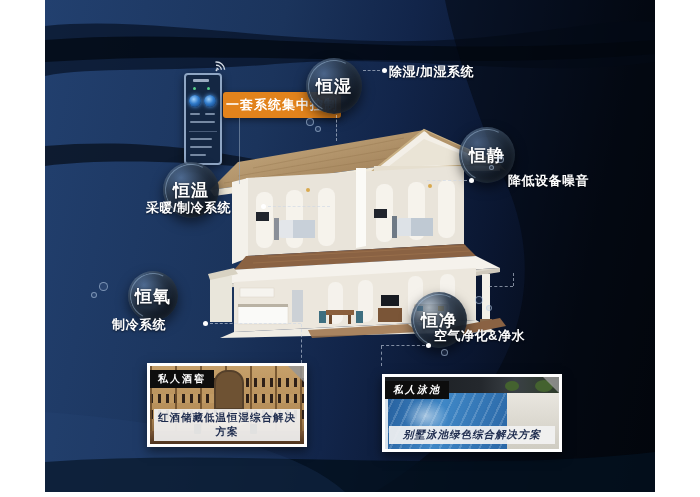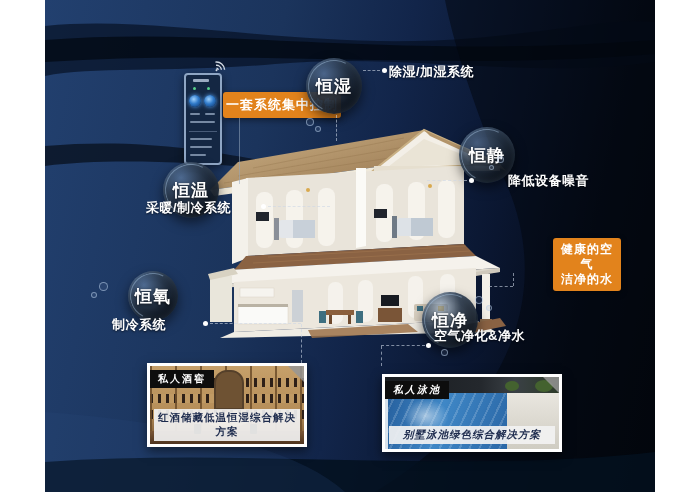--- a/index.html
+++ b/index.html
@@ -229,32 +229,28 @@
     <div class="dash-h" style="left:223px;top:206px;width:62px;"></div>
 
     <div class="bubble" style="left:83px;top:271px;width:50px;height:50px;">
       <span>恒氧</span>
     </div>
     <div class="sublabel" style="left:67px;top:316px;">制冷系统</div>
     <div class="dot" style="left:158px;top:321px;"></div>
     <div class="dash-h" style="left:165px;top:323px;width:91px;"></div>
     <div class="dash-v" style="left:256px;top:324px;height:39px;"></div>
 
-    <div class="bubble" style="left:377px;top:292px;text-align:right;">
+    <div class="bubble" style="left:366px;top:292px;text-align:right;">
       <span>恒净</span>
     </div>
     <div class="dash-h" style="left:336px;top:345px;width:44px;"></div>
     <div class="dot" style="left:381px;top:343px;"></div>
     <div class="sublabel" style="left:389px;top:327px;">空气净化&amp;净水</div>
     <div class="dash-v" style="left:336px;top:346px;height:20px;"></div>
 
-    <div id="callout-box" class="obox">
-      <div>健康的空气</div>
-      <div>洁净的水</div>
-    </div>
     <div class="dash-v" style="left:468px;top:273px;height:13px;"></div>
     <div class="dash-h" style="left:444px;top:286px;width:24px;"></div>
 
     <div class="micro" style="left:54px;top:282px;width:7px;height:7px;"></div>
     <div class="micro" style="left:46px;top:292px;width:4px;height:4px;"></div>
     <div class="micro" style="left:261px;top:118px;width:6px;height:6px;"></div>
     <div class="micro" style="left:270px;top:126px;width:4px;height:4px;"></div>
     <div class="micro" style="left:452px;top:156px;width:5px;height:5px;"></div>
     <div class="micro" style="left:444px;top:165px;width:3px;height:3px;"></div>
     <div class="micro" style="left:430px;top:296px;width:6px;height:6px;"></div>

